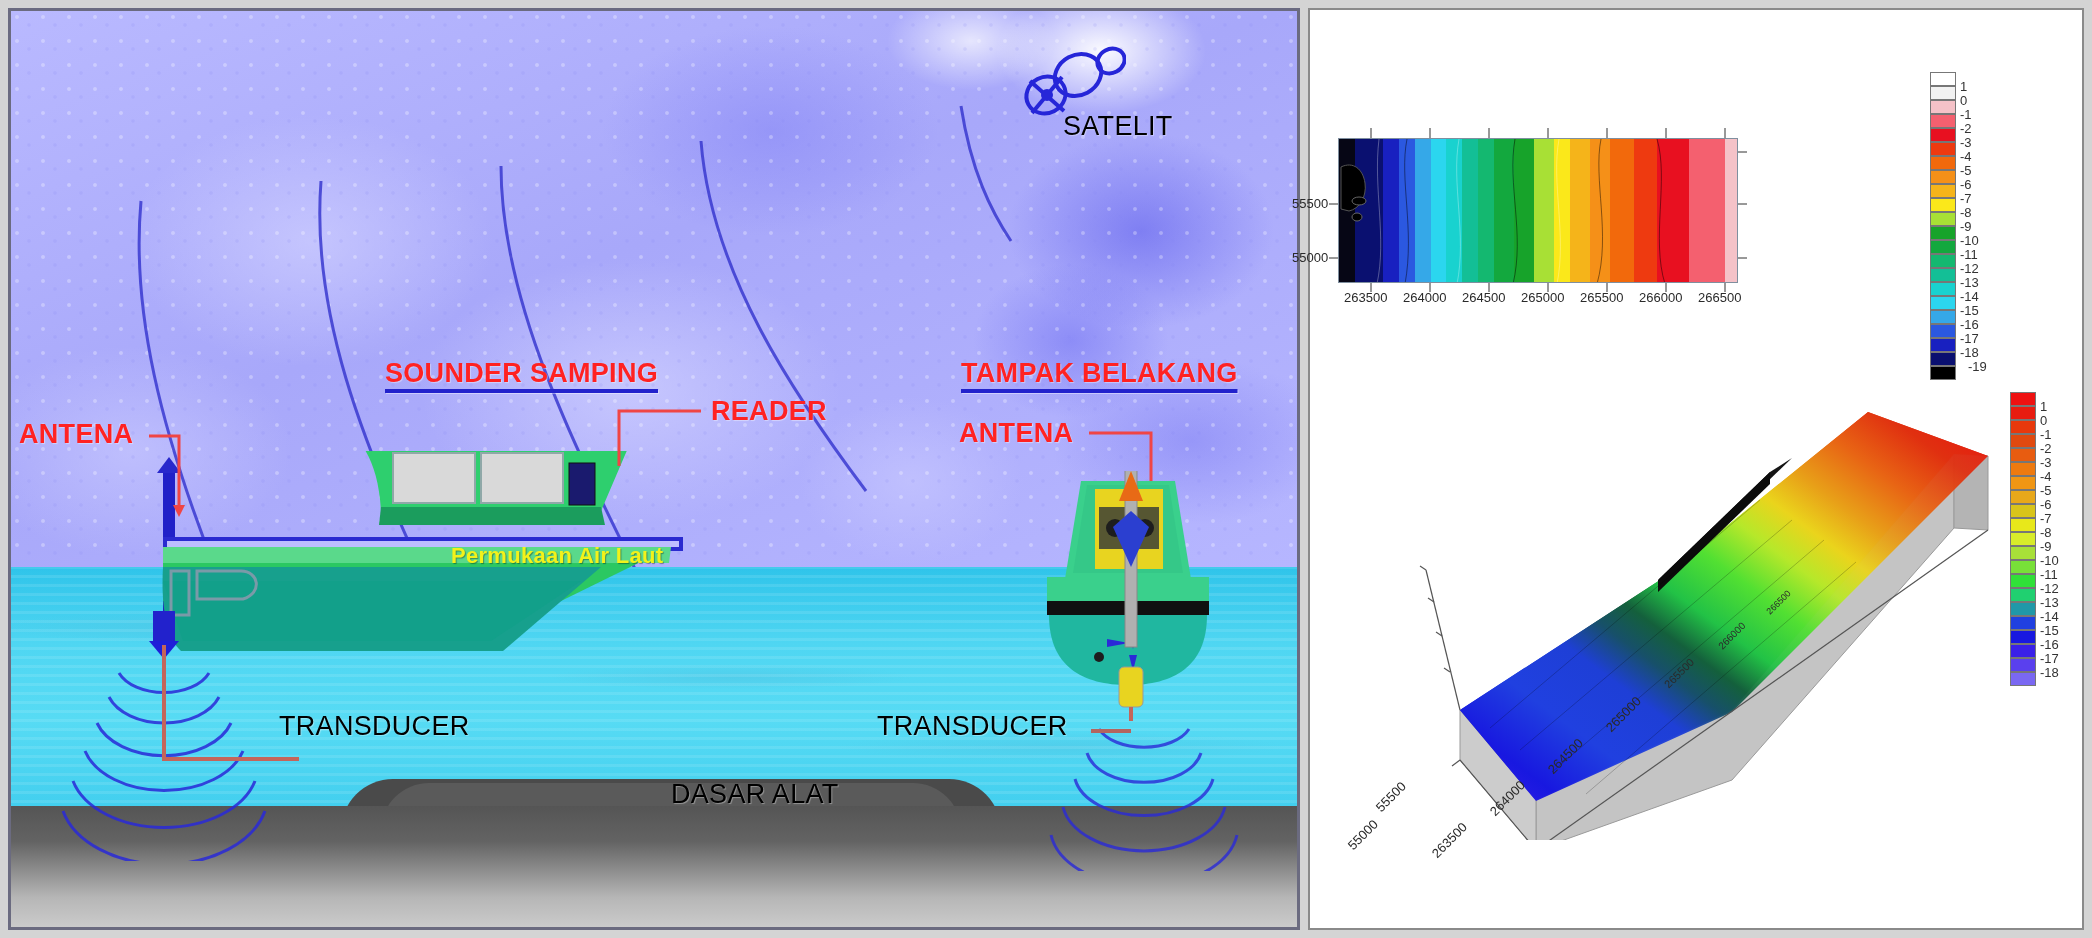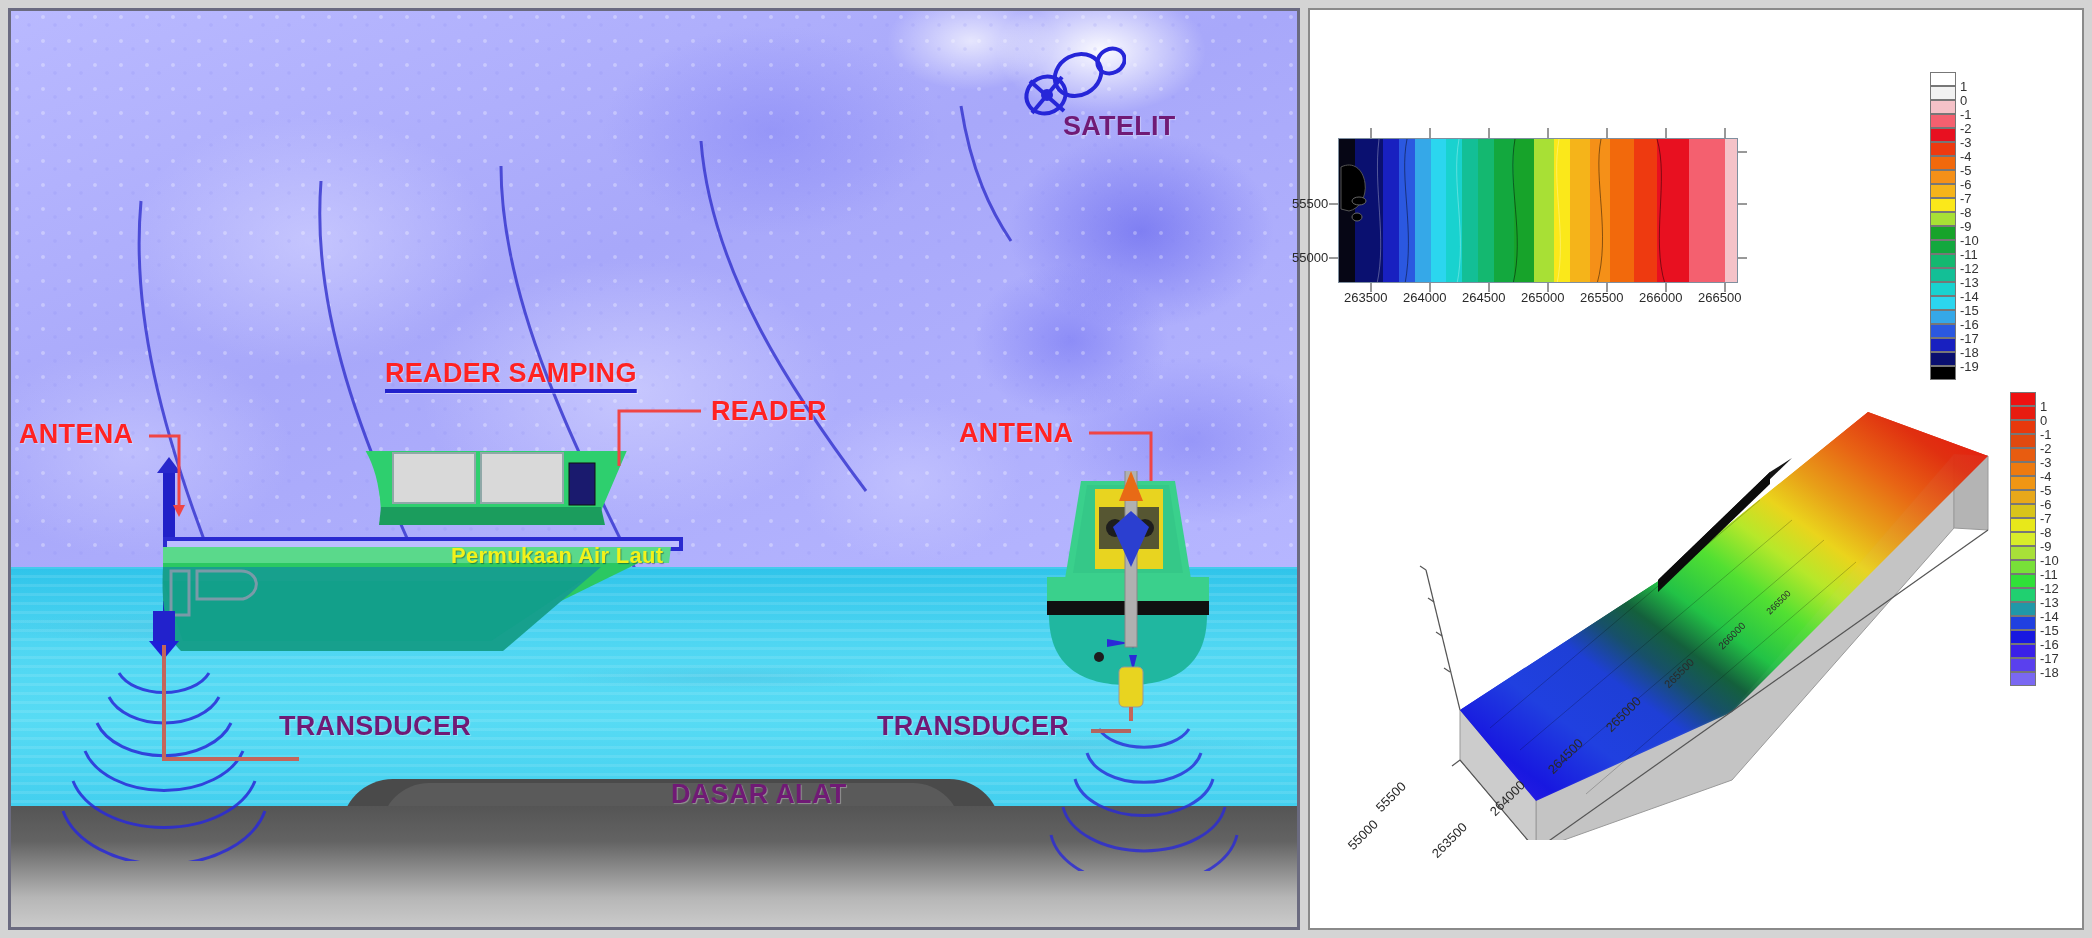--- a/index.html
+++ b/index.html
@@ -86,21 +86,21 @@
   .redlabel {
     position: absolute;
     color: #ff2222; font-weight: bold; font-size: 27px;
     letter-spacing: .3px;
     white-space: nowrap;
     text-shadow: 1px 1px 1px rgba(255,255,255,.4);
   }
   .redlabel.underlined { text-decoration: underline; text-decoration-color: #2222cc; text-decoration-thickness: 4px; text-underline-offset: 7px; }
   .bluelabel {
     position: absolute;
-    color: #701a75; font-weight: bold; font-size: 27px;
+    color: #000000; font-weight: normal; font-size: 27px;
     letter-spacing: .3px; white-space: nowrap;
     text-shadow: 1px 1px 1px rgba(255,255,255,.35);
   }
   .yellowlabel {
     position: absolute;
     color: #f2f21a; font-weight: bold; font-size: 22px;
     letter-spacing: .3px; white-space: nowrap;
     text-shadow: 1px 1px 1px rgba(0,0,0,.35);
   }
 
@@ -140,21 +140,22 @@
         <ellipse cx="62" cy="32" rx="24" ry="20" transform="rotate(-28 62 32)"></ellipse>
         <ellipse cx="95" cy="18" rx="14" ry="12" transform="rotate(-28 95 18)"></ellipse>
         <ellipse cx="30" cy="52" rx="20" ry="18" transform="rotate(-28 30 52)"></ellipse>
         <line x1="14" y1="38" x2="48" y2="68"></line>
         <line x1="46" y1="34" x2="16" y2="70"></line>
       </g>
       <circle cx="31" cy="52" r="6" fill="#2626d8"></circle>
     </svg>
     <div class="bluelabel" style="left:1052px;top:100px;">SATELIT</div>
 
-    <div class="redlabel underlined" style="left:374px;top:347px;">READER SAMPING</div>
+    <div class="redlabel underlined" style="left:374px;top:347px;">SOUNDER SAMPING</div>
+    <div class="redlabel underlined" style="left:950px;top:347px;">TAMPAK BELAKANG</div>
 
     <div class="sea"></div>
     <div class="seabed-hill"></div>
     <div class="seabed-hill2"></div>
     <div class="seabed"></div>
 
     <svg style="position:absolute;left:120px;top:440px;" width="760" height="280">
 
       <g>
         <rect x="32" y="22" width="12" height="140" fill="#2020c8"></rect>
@@ -405,21 +406,21 @@
         <div class="cbar-label" style="left:30px;top:147px;">-9</div>
         <div class="cbar-label" style="left:30px;top:161px;">-10</div>
         <div class="cbar-label" style="left:30px;top:175px;">-11</div>
         <div class="cbar-label" style="left:30px;top:189px;">-12</div>
         <div class="cbar-label" style="left:30px;top:203px;">-13</div>
         <div class="cbar-label" style="left:30px;top:217px;">-14</div>
         <div class="cbar-label" style="left:30px;top:231px;">-15</div>
         <div class="cbar-label" style="left:30px;top:245px;">-16</div>
         <div class="cbar-label" style="left:30px;top:259px;">-17</div>
         <div class="cbar-label" style="left:30px;top:273px;">-18</div>
-        <div class="cbar-label" style="left:30px;top:287px;">-19</div>
+        <div class="cbar-label" style="left:38px;top:287px;">-19</div>
       </div>
     </div>
 
     <div style="position:absolute;left:0;top:340px;width:776px;height:580px;">
 
       <svg width="660" height="460" style="position:absolute;left:30px;top:30px;">
         <defs>
           <linearGradient id="surfTop" x1="0" y1="1" x2="1" y2="0">
             <stop offset="0%" stop-color="#3a20e8"></stop>
             <stop offset="10%" stop-color="#1818e0"></stop>

